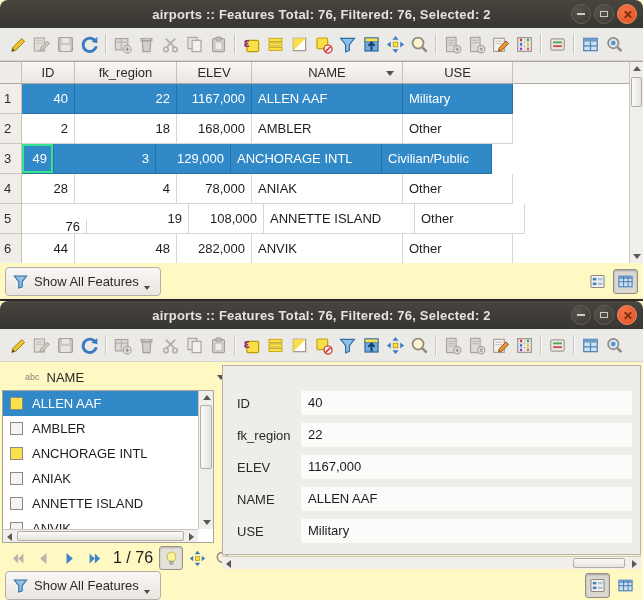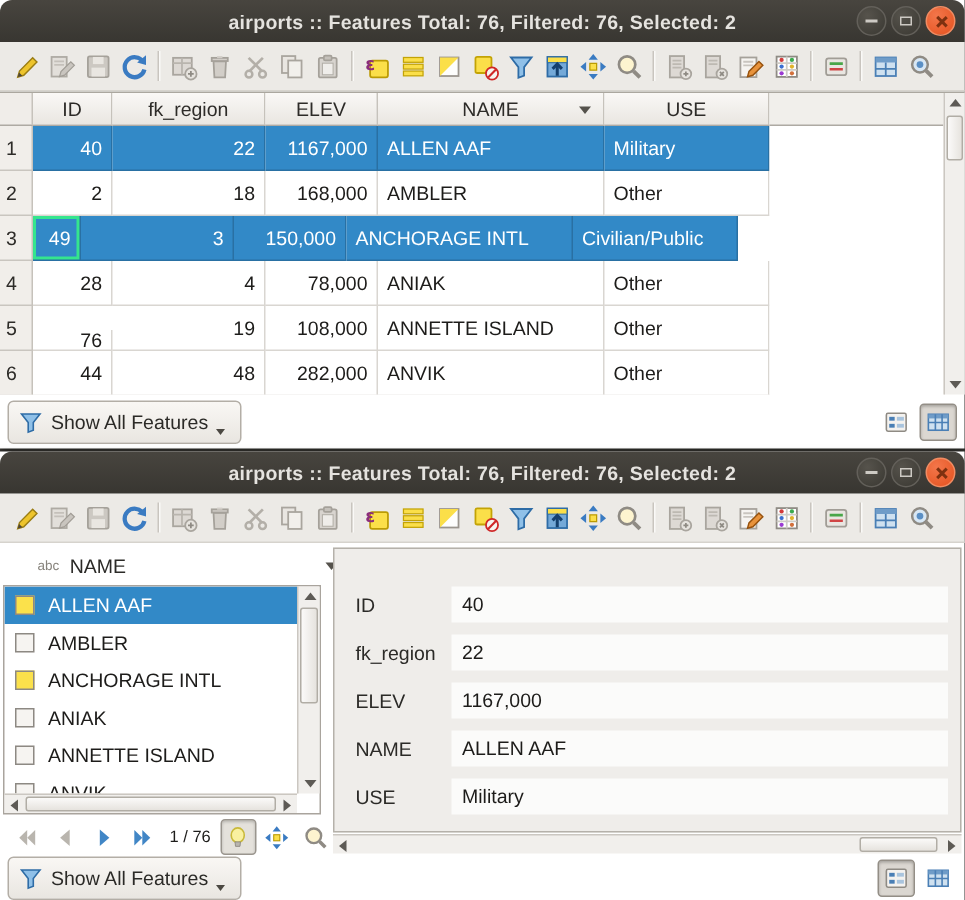--- a/index.html
+++ b/index.html
@@ -1,18 +1,18 @@
 <!DOCTYPE html>
 <html><head>
 <meta charset="utf-8">
 <style>
   html,body{margin:0;padding:0;}
   body{width:643px;height:600px;overflow:hidden;position:relative;background:#3f3d39;
        font-family:"Liberation Sans","DejaVu Sans",sans-serif;-webkit-font-smoothing:antialiased;}
-  .window{position:absolute;left:0;width:643px;height:299px;background:#ffffff;box-shadow:0 1px 4px rgba(0,0,0,.55);}
+  .window{position:absolute;left:0;width:643px;height:299px;background:#fef9c3;box-shadow:0 1px 4px rgba(0,0,0,.55);}
   #win-top{top:0;}
   #win-bot{top:301px;}
 
   
   .titlebar{height:28px;background:linear-gradient(#48453f,#383631);border-radius:8px 8px 0 0;
             position:relative;display:flex;align-items:center;}
   .title{flex:1;text-align:center;color:#e5e3df;font-weight:bold;font-size:13px;letter-spacing:.2px;}
   .winbtns{position:absolute;right:6px;top:4px;display:flex;gap:3px;}
   .winbtn{width:20px;height:20px;border-radius:50%;display:flex;align-items:center;justify-content:center;box-sizing:border-box;}
   .winbtn.min,.winbtn.max{background:radial-gradient(circle at 35% 30%,#56534c,#3a3832);border:1px solid #63605a;}
@@ -88,21 +88,21 @@
   .fl-item{height:25px;display:flex;align-items:center;gap:9px;padding-left:7px;font-size:13px;color:#1d1c1a;white-space:nowrap;}
   .fl-item.highlighted{background:#3289c7;color:#fff;}
   .swatch{width:13px;height:13px;border:1px solid #8d8983;box-sizing:border-box;flex:0 0 auto;}
   .fl-vscroll{position:absolute;top:0;right:0;bottom:13px;width:15px;background:#f1efec;border-left:1px solid #cbc7c1;box-sizing:border-box;}
   .fl-hscroll{position:absolute;left:0;right:15px;bottom:0;}
   .navbar{position:absolute;left:0;top:183px;width:245px;height:26px;display:flex;align-items:center;gap:2px;padding-left:5px;box-sizing:border-box;}
   .nav-btn{width:24px;height:24px;display:flex;align-items:center;justify-content:center;border-radius:3px;box-sizing:border-box;}
   .nav-btn svg{width:17px;height:17px;}
   .nav-btn.dis{color:#b9b5ae;}
   .nav-btn.en{color:#4186c6;}
-  .nav-counter{font-size:11px;color:#1d1c1a;margin:0 4px;}
+  .nav-counter{font-size:16px;color:#1d1c1a;margin:0 4px;}
   .nav-btn.pressed{background:#e4e1db;border:1px solid #9a958e;box-shadow:inset 0 1px 2px rgba(0,0,0,.2);}
   .form-panel{position:absolute;top:3px;left:222px;right:2px;height:190px;background:#efedea;border:1px solid #b5b1aa;
               box-sizing:border-box;display:flex;flex-direction:column;padding-top:25px;gap:8px;overflow:hidden;}
   .form-row{display:flex;align-items:center;height:24px;flex:0 0 auto;}
   .form-label{width:64px;margin-left:14px;font-size:13px;color:#2b2a27;flex:0 0 auto;}
   .form-input{flex:1;margin-right:8px;background:#fbfbfa;height:24px;line-height:24px;padding-left:7px;font-size:13px;color:#1d1c1a;
               white-space:nowrap;overflow:hidden;}
   .form-hscroll{position:absolute;left:222px;right:2px;top:194px;}
 </style>
 </head>
@@ -352,37 +352,37 @@
           <div class="cell num" style="width: 102px;">18</div>
           <div class="cell num" style="width: 75px;">168,000</div>
           <div class="cell" style="width: 151px;">AMBLER</div>
           <div class="cell" style="width: 110px;">Other</div>
           <div class="cell filler"></div>
         </div>
         <div class="trow selected">
           <div class="rowhdr">3</div>
           <div class="cell num current" style="width: 32px;">49</div>
           <div class="cell num" style="width: 102px;">3</div>
-          <div class="cell num" style="width: 75px;">150,000</div>
+          <div class="cell num" style="width: 75px;">129,000</div>
           <div class="cell" style="width: 151px;">ANCHORAGE INTL</div>
           <div class="cell" style="width: 110px;">Civilian/Public</div>
           <div class="cell filler"></div>
         </div>
         <div class="trow">
           <div class="rowhdr">4</div>
           <div class="cell num" style="width: 53px;">28</div>
           <div class="cell num" style="width: 102px;">4</div>
           <div class="cell num" style="width: 75px;">78,000</div>
           <div class="cell" style="width: 151px;">ANIAK</div>
           <div class="cell" style="width: 110px;">Other</div>
           <div class="cell filler"></div>
         </div>
         <div class="trow">
           <div class="rowhdr">5</div>
-          <div class="cell num" style="width: 53px; margin-top: 16px;">76</div>
+          <div class="cell num" style="width: 65px; margin-top: 16px;">76</div>
           <div class="cell num" style="width: 102px;">19</div>
           <div class="cell num" style="width: 75px;">108,000</div>
           <div class="cell" style="width: 151px;">ANNETTE ISLAND</div>
           <div class="cell" style="width: 110px;">Other</div>
           <div class="cell filler"></div>
         </div>
         <div class="trow">
           <div class="rowhdr">6</div>
           <div class="cell num" style="width: 53px;">44</div>
           <div class="cell num" style="width: 102px;">48</div>

